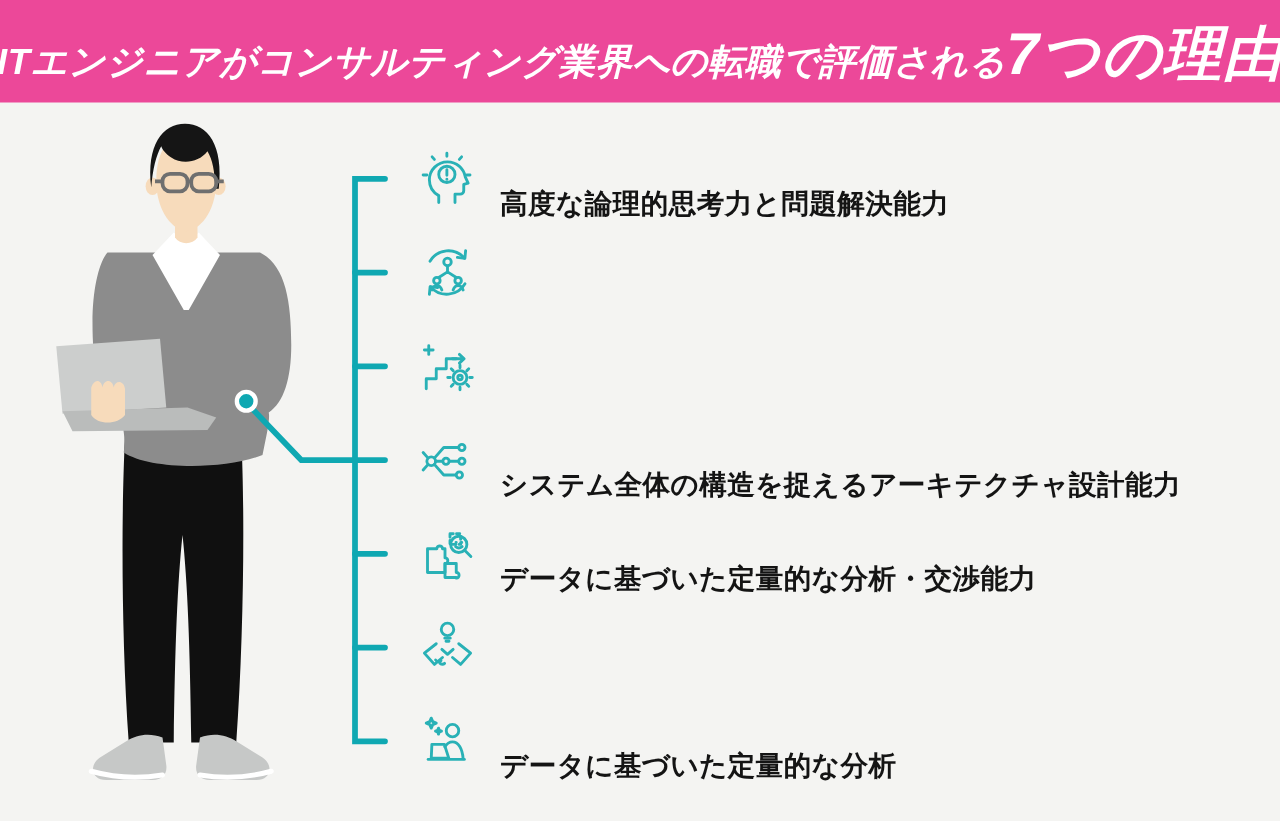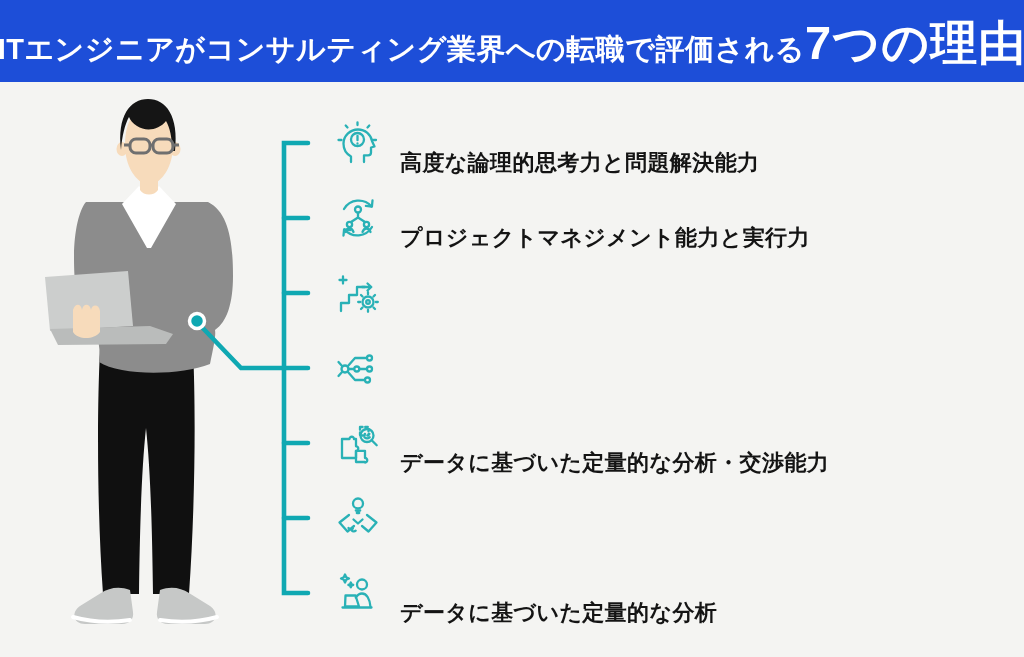--- a/index.html
+++ b/index.html
@@ -1,21 +1,21 @@
 <!DOCTYPE html>
 <html><head>
 <meta charset="utf-8">
 <style>
   html,body{margin:0;padding:0;}
   body{width:1024px;height:657px;font-family:"Liberation Sans","DejaVu Sans",sans-serif;}
   .canvas{position:relative;width:1024px;height:657px;background:#F4F4F2;overflow:hidden;}
 
   
-  .title-bar{position:absolute;top:0;left:0;width:1024px;height:82px;background:#1d4ed8;
-    display:flex;justify-content:center;align-items:center;}
+  .title-bar{position:absolute;top:0;left:0;width:1024px;height:82px;background:#ec4899;
+    display:flex;justify-content:center;align-items:center;font-style:italic;}
   .title-inner{display:flex;align-items:baseline;white-space:nowrap;padding-top:6px;}
   .t-reg{font-size:29px;font-weight:900;color:#FFFFFF;letter-spacing:0.5px;}
   .t-big{font-size:47px;font-weight:900;color:#FFFFFF;letter-spacing:1px;line-height:1;}
 
   
   .overlay-svg{position:absolute;top:0;left:0;width:1024px;height:657px;display:block;}
 
   
   .reason-row{position:absolute;left:334px;height:56px;display:flex;align-items:center;gap:18px;}
   .reason-icon{width:48px;height:48px;flex:0 0 48px;}
@@ -99,21 +99,20 @@
           <path d="M38 33a17 17 0 0 1-27.5 2.5"></path>
           <path d="M9.5 41.5l.6-6.2 6 .8"></path>
           <circle cx="24" cy="15.5" r="3"></circle>
           <path d="M24 19v4.5M24 23.5l-7 4.5M24 23.5l7 4.5"></path>
           <circle cx="15.5" cy="30.5" r="2.6"></circle>
           <path d="M11.5 38c.8-2.3 2.2-3.5 4-3.5s3.2 1.2 4 3.5"></path>
           <circle cx="32.5" cy="30.5" r="2.6"></circle>
           <path d="M28.5 38c.8-2.3 2.2-3.5 4-3.5s3.2 1.2 4 3.5"></path>
         </svg>
       </span>
-      <span class="reason-label">プロジェクトマネジメント能力と実行力</span>
     </div>
 
     <div class="reason-row" style="top:265px">
       <span class="reason-icon">
         <svg width="48" height="48" viewBox="0 0 48 48" fill="none" stroke="#29B1B6" stroke-width="2.3" stroke-linecap="round" stroke-linejoin="round">
           <path d="M7 42v-8h8v-8h8v-8h8"></path>
           <path d="M28 18h9M33.5 14.5l3.8 3.5-3.8 3.5"></path>
           <circle cx="34" cy="33" r="5.5"></circle>
           <circle cx="34" cy="33" r="1.8"></circle>
           <path d="M34 25.2v-2M34 40.8v2M26.2 33h-2M41.8 33h2M28.5 27.5l-1.5-1.5M39.5 38.5l1.5 1.5M28.5 38.5l-1.5 1.5M39.5 27.5l1.5-1.5"></path>
@@ -130,20 +129,21 @@
             <circle cx="35.5" cy="14" r="2.5"></circle>
           <path d="M14.5 25h5.5"></path>
             <circle cx="22.8" cy="25" r="2.5"></circle>
           <path d="M25.5 25h7"></path>
             <circle cx="35.5" cy="25" r="2.5"></circle>
           <path d="M13.5 27.5L21 36h9.5"></path>
             <circle cx="33.5" cy="36" r="2.5"></circle>
           <path d="M8.5 22.5L4.5 18M8.5 27.5L4.5 32"></path>
         </svg>
       </span>
+      <span class="reason-label">システム全体の構造を捉えるアーキテクチャ設計能力</span>
     </div>
 
     <div class="reason-row" style="top:415px">
       <span class="reason-icon">
         <svg width="48" height="48" viewBox="0 0 48 48" fill="none" stroke="#29B1B6" stroke-width="2.3" stroke-linecap="round" stroke-linejoin="round">
           <path d="M8 20h7.5c-.2-3 4.7-3 4.5 0H22v7.3c3-.2 3 4.7 0 4.5V39H8z"></path>
           <path d="M22 31.8h9V39c3-.2 3 4.7 0 4.5v-.5 0H22z"></path>
           <path d="M26 8h8.5v8.5H26z" stroke-dasharray="2.6 2.6"></path>
           <circle cx="33" cy="16.5" r="6.5"></circle>
           <path d="M37.7 21.2l5 5"></path>

